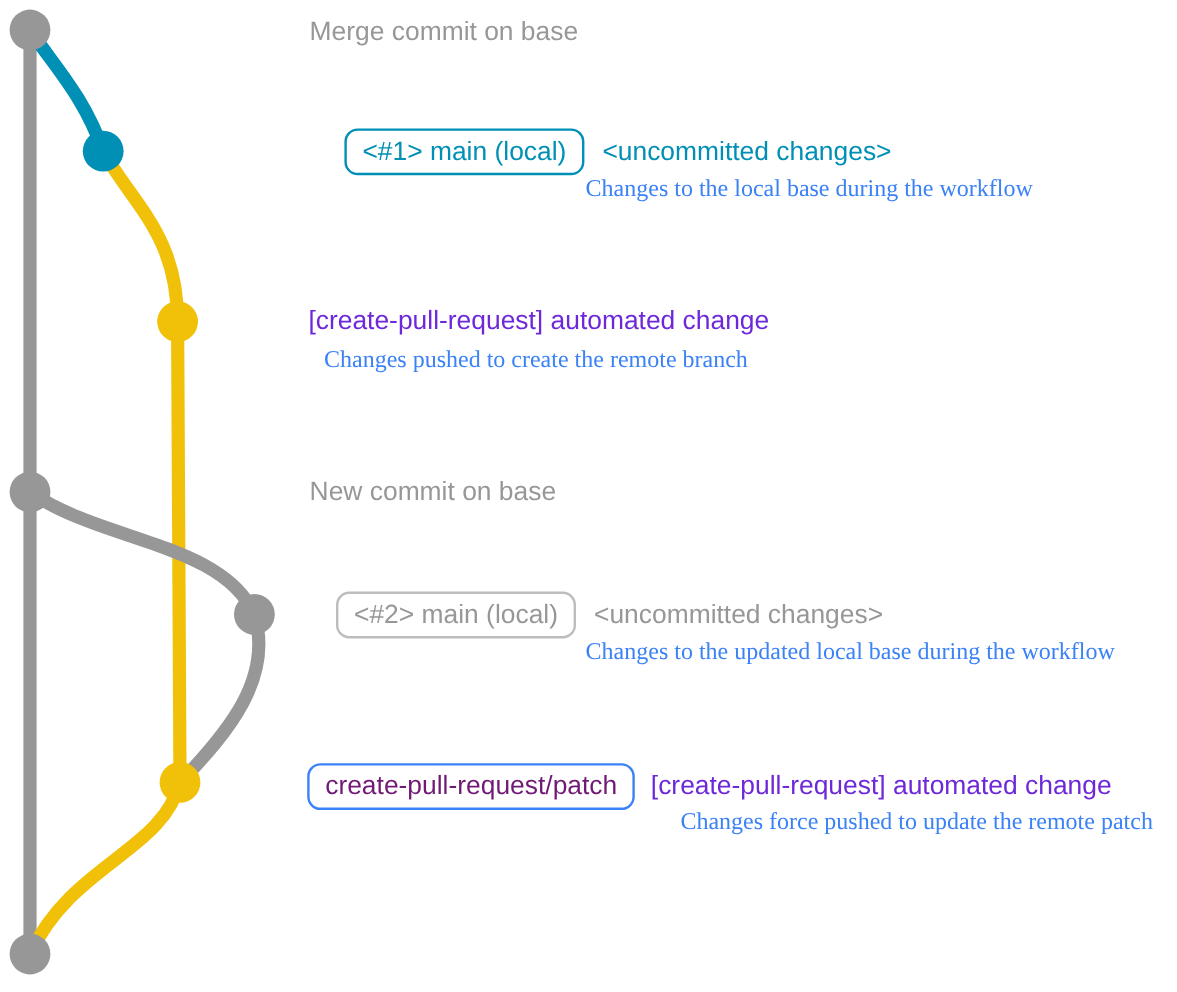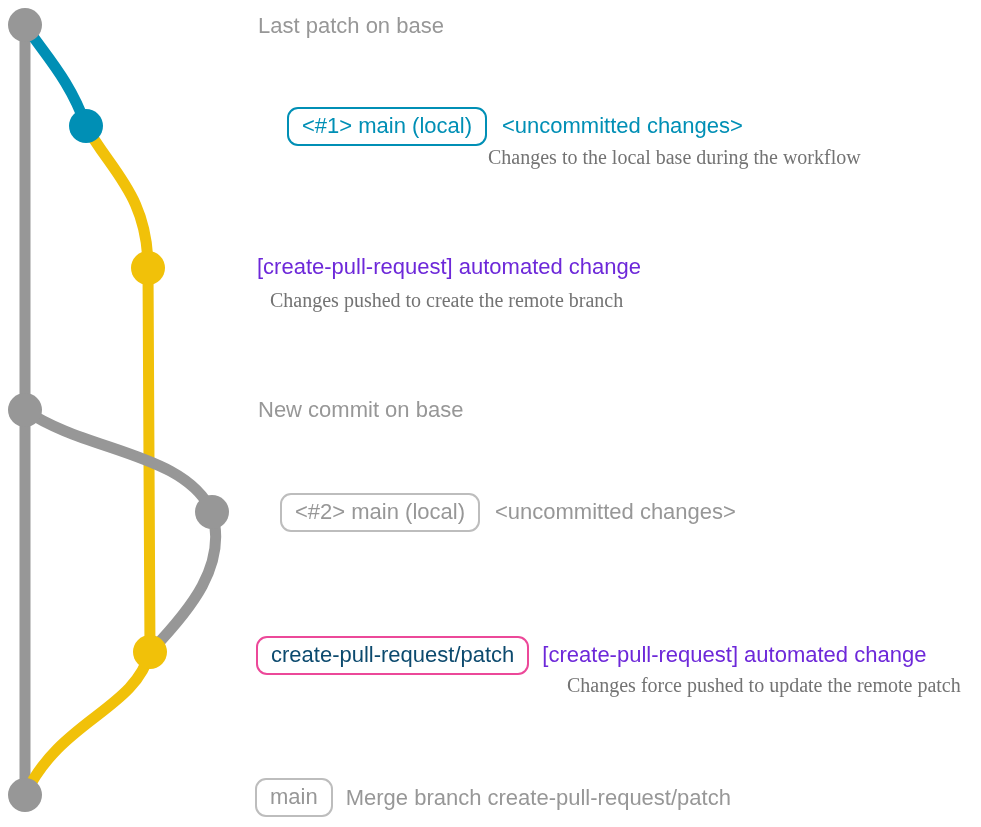--- a/index.html
+++ b/index.html
@@ -26,21 +26,21 @@
   }
   .sans {
     font-family: "Liberation Sans", sans-serif;
     font-size: 22px;
     line-height: 26px;
   }
   .serif-caption {
     font-family: "Liberation Serif", serif;
     font-size: 20px;
     line-height: 24px;
-    color: #737373;
+    color: #3b82f6;
   }
   .gray   { color: #979797; }
   .teal   { color: #008fb5; }
   .yellow { color: #6d28d9; }
   .badge-row {
     position: absolute;
     display: flex;
     align-items: center;
   }
   .badge {
@@ -50,21 +50,21 @@
     font-family: "Liberation Sans", sans-serif;
     font-size: 22px;
     line-height: 22px;
     padding: 6px 13px 7px 13px;
     border-radius: 11px;
     background: #ffffff;
     white-space: nowrap;
   }
   .badge.teal-badge   { border: 2px solid #008fb5; color: #008fb5; }
   .badge.gray-badge   { border: 2px solid #bdbdbd; color: #979797; }
-  .badge.yellow-badge { border: 2px solid #ec4899; color: #0c4a6e; }
+  .badge.yellow-badge { border: 2px solid #3b82f6; color: #701a75; }
 </style>
 </head>
 <body>
 
 <div class="canvas">
 
   <svg class="graph-svg" width="981" height="827" viewBox="0 0 981 827">
 
     <path d="M 25 25 L 25 795" fill="none" stroke-width="11" stroke-linecap="round" stroke="#979797"></path>
 
@@ -82,42 +82,39 @@
 
     <circle cx="25" cy="25" r="17" fill="#979797"></circle>
     <circle cx="86" cy="126" r="17" fill="#008fb5"></circle>
     <circle cx="148" cy="268" r="17" fill="#f1c109"></circle>
     <circle cx="25" cy="410" r="17" fill="#979797"></circle>
     <circle cx="212" cy="512" r="17" fill="#979797"></circle>
     <circle cx="150" cy="652" r="17" fill="#f1c109"></circle>
     <circle cx="25" cy="795" r="17" fill="#979797"></circle>
   </svg>
 
-  <div class="label sans gray" style="left:258px; top:13px;">Last patch on base</div>
+  <div class="label sans gray" style="left:258px; top:13px;">Merge commit on base</div>
 
   <div class="badge-row" style="left:255px; top:107px; height:38px; gap:15px;padding-left:32px;">
     <span class="badge teal-badge">&lt;#1&gt; main (local)</span>
     <span class="sans teal">&lt;uncommitted changes&gt;</span>
   </div>
   <div class="label serif-caption" style="left:488px; top:145px;">Changes to the local base during the workflow</div>
 
   <div class="label sans yellow" style="left:257px; top:254px;">[create-pull-request] automated change</div>
   <div class="label sans gray" style="left:258px; top:397px;">New commit on base</div>
 
   <div class="label serif-caption" style="left:270px; top:288px;">Changes pushed to create the remote branch</div>
 
   <div class="badge-row" style="left:255px; top:492px; height:40px; gap:15px;padding-left:25px;">
     <span class="badge gray-badge">&lt;#2&gt; main (local)</span>
     <span class="sans gray">&lt;uncommitted changes&gt;</span>
   </div>
+  <div class="label serif-caption" style="left:488px; top:531px;">Changes to the updated local base during the workflow</div>
 
   <div class="badge-row" style="left:256px; top:635px; height:40px; gap:13px;">
     <span class="badge yellow-badge">create-pull-request/patch</span>
     <span class="sans yellow">[create-pull-request] automated change</span>
   </div>
   <div class="label serif-caption" style="left:567px; top:673px;">Changes force pushed to update the remote patch</div>
 
-  <div class="badge-row" style="left:255px; top:779px; height:37px; gap:13px;">
-    <span class="badge gray-badge">main</span>
-    <span class="sans gray">Merge branch create-pull-request/patch</span>
-  </div>
 
 </div>
 
 </body></html>

